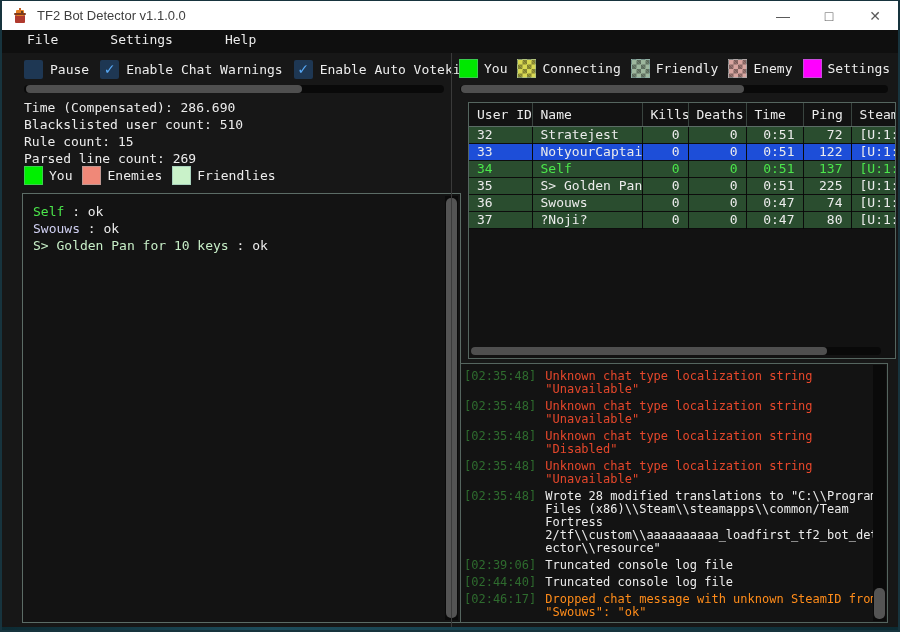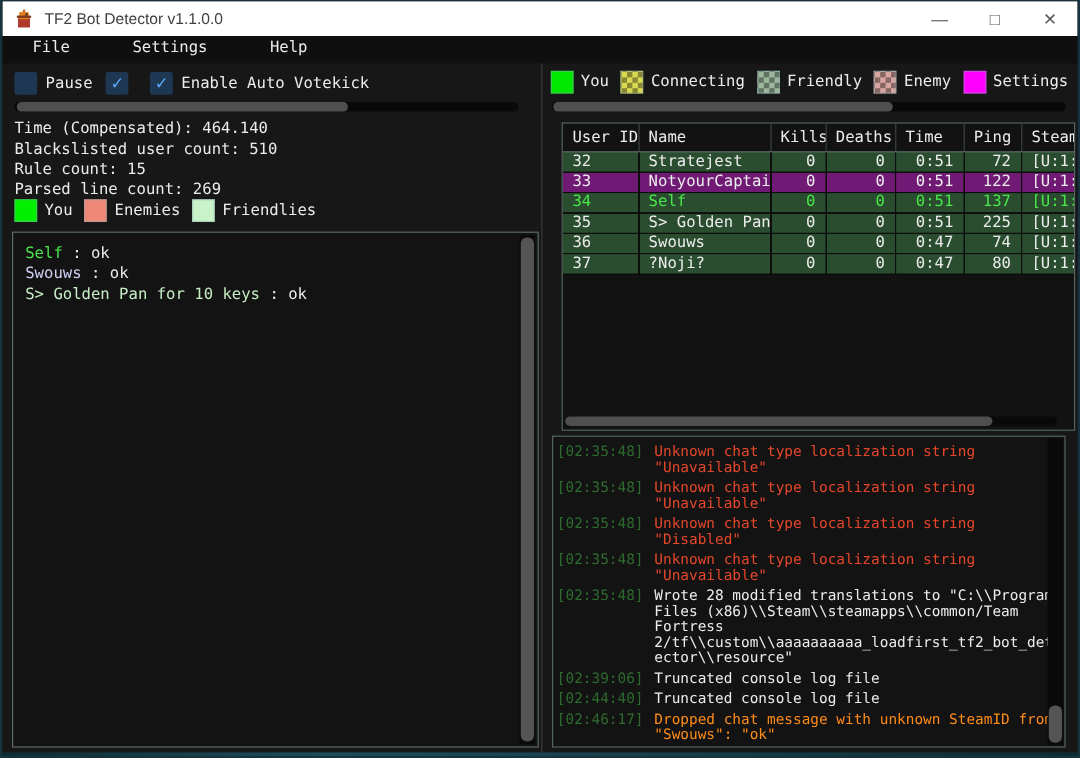--- a/index.html
+++ b/index.html
@@ -17,21 +17,21 @@
   .app-icon{width:18px;height:18px;display:inline-block;}
   .title{color:#3f3f3f;font-family:"Liberation Sans",sans-serif;font-size:13px;margin-left:8px;}
   .controls{margin-left:auto;display:flex;height:100%;}
   .ctrl{width:46px;height:100%;display:flex;align-items:center;justify-content:center;
     color:#5a5a5a;font-family:"Liberation Sans",sans-serif;font-size:14px;}
   
   .menubar{height:23px;background:#0f0f0f;display:flex;padding-left:15px;gap:32px;}
   .menu-item{padding:2px 10px;color:#ececec;}
   
   .content{position:absolute;top:52px;left:0;width:896px;height:575px;background:#171717;}
-  .left-pane{position:absolute;left:0;top:0;width:449px;height:100%;overflow:hidden;}
+  .left-pane{position:absolute;left:12px;top:0;width:449px;height:100%;overflow:hidden;}
   .right-pane{position:absolute;left:449px;top:0;width:447px;height:100%;border-left:1px solid #3a3a3a;}
   
   .cb-row{position:absolute;top:2px;left:0;height:28px;display:flex;align-items:center;
     padding-left:10px;white-space:nowrap;}
   .cb{display:flex;align-items:center;margin-right:11px;}
   .cb .box{width:19px;height:19px;background:#1e3753;border-radius:2px;margin-right:7px;
     position:relative;flex:0 0 19px;}
   .cb .box.checked::after{content:"✓";position:absolute;inset:-2px 0 0 0;display:flex;
     align-items:center;justify-content:center;color:#57a8f5;font-size:16px;font-weight:bold;}
   
@@ -116,34 +116,35 @@
 
     <div class="left-pane">
 
       <div class="cb-row">
         <span class="cb">
           <span class="box"></span>
           <span>Pause</span>
         </span>
         <span class="cb">
           <span class="box checked"></span>
+          <span>Enable Chat Warnings</span>
         </span>
         <span class="cb">
           <span class="box checked"></span>
           <span>Enable Auto Votekick</span>
         </span>
 
       </div>
 
       <div class="hscroll hs-left">
         <div class="thumb" style="left:2px;width:276px;"></div>
       </div>
 
       <div class="stats">
-        <div>Time (Compensated): 464.140</div>
+        <div>Time (Compensated): 286.690</div>
         <div>Blackslisted user count: 510</div>
         <div>Rule count: 15</div>
         <div>Parsed line count: 269</div>
       </div>
 
       <div class="legend chat-legend">
         <span class="sw" style="background-color: rgb(0, 240, 0);"></span>
         <span class="lbl">You</span>
         <span class="sw" style="background-color: rgb(240, 136, 120);"></span>
         <span class="lbl">Enemies</span>
@@ -213,21 +214,21 @@
           <tbody>
             <tr style="background-color: rgb(42, 77, 47);">
               <td>32</td>
               <td>Stratejest</td>
               <td class="num">0</td>
               <td class="num">0</td>
               <td class="num">0:51</td>
               <td class="num">72</td>
               <td>[U:1:</td>
             </tr>
-            <tr style="background-color: #701a75;">
+            <tr style="background-color: #1d4ed8;">
               <td>33</td>
               <td>NotyourCaptain</td>
               <td class="num">0</td>
               <td class="num">0</td>
               <td class="num">0:51</td>
               <td class="num">122</td>
               <td>[U:1:</td>
             </tr>
             <tr class="self-row" style="background-color: rgb(42, 77, 47);">
               <td>34</td>

